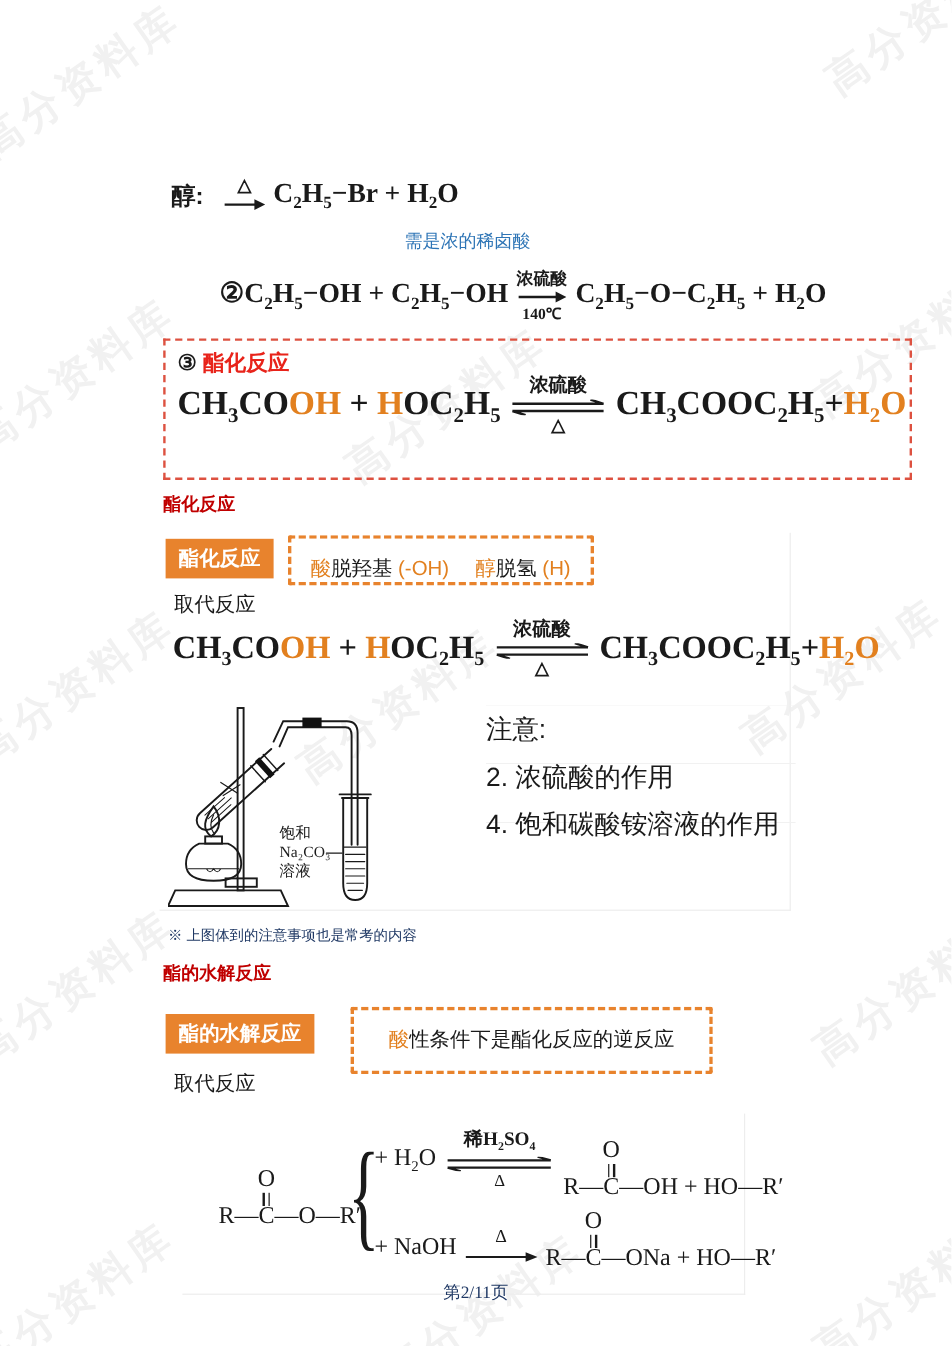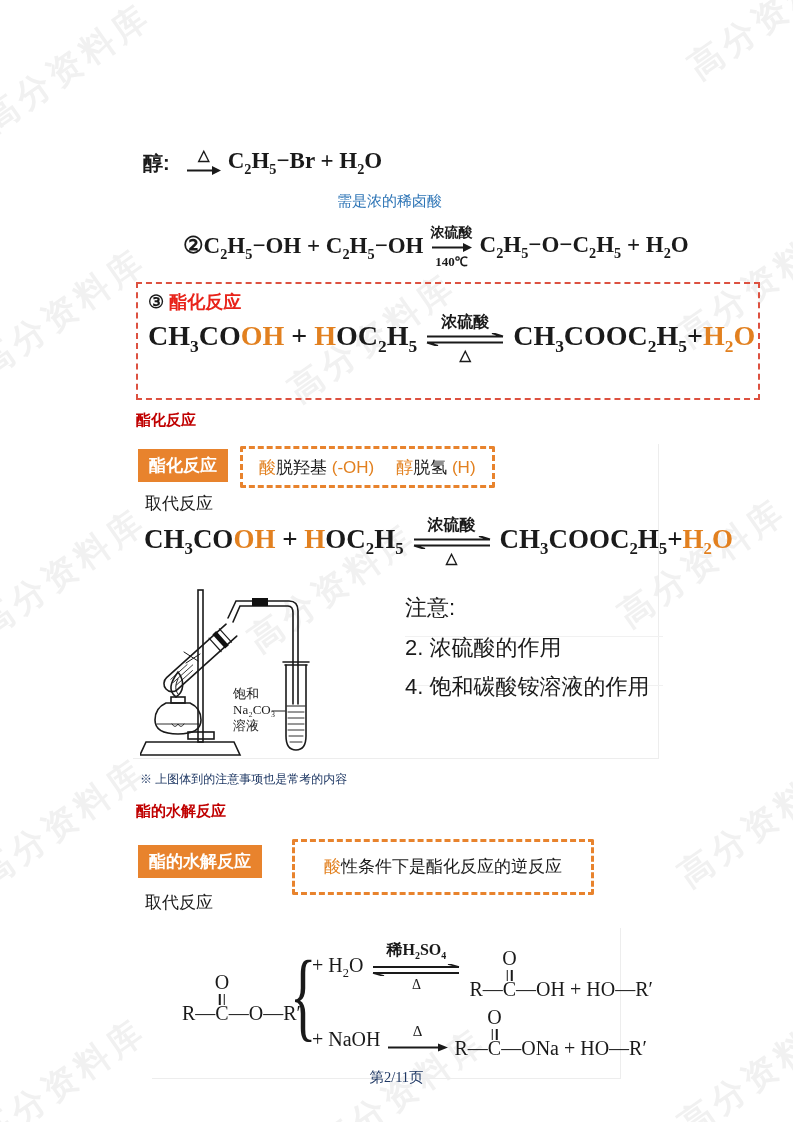--- a/index.html
+++ b/index.html
@@ -27,21 +27,21 @@
   .stack .be{font-size:13px;font-weight:700;text-align:right;}
   .stack .be.serif{font-family:"Liberation Serif",serif;}
   .arrow-svg{display:block;margin:2px 0;}
   
   .dashed-red{position:absolute;border:2px dashed #dd5140;z-index:2;background:transparent;}
   .boxhead{display:flex;align-items:center;gap:5px;font-size:18px;font-weight:700;}
   .tag{position:absolute;background:#e8832d;color:#fff;font-weight:700;font-size:17px;
        padding:5px 11px;white-space:nowrap;z-index:2;}
   .dashed-org{position:absolute;border:3px dashed #e8832d;border-radius:2px;z-index:2;
               display:flex;align-items:center;font-size:17px;}
-  .rules1{padding:0 16px;gap:22px;height:36px;}
+  .rules1{padding:0 16px;gap:22px;height:36px;align-items:flex-end;}
   .rules2{flex-direction:column;justify-content:center;line-height:1.5;}
   
   .img-frame{position:absolute;border-right:1px solid #ededed;border-bottom:1px solid #ededed;z-index:1;}
   
   .notes{position:absolute;width:258px;font-size:22px;line-height:1.8;z-index:2;
          background:repeating-linear-gradient(to bottom,transparent 0 48px,#f1f1f1 48px 49px);}
   .notes .nt{font-weight:400;}
   
   .scheme{position:absolute;font-family:"Liberation Serif",serif;font-size:20px;z-index:2;
           border-right:1px solid #ededed;border-bottom:1px solid #ededed;}

